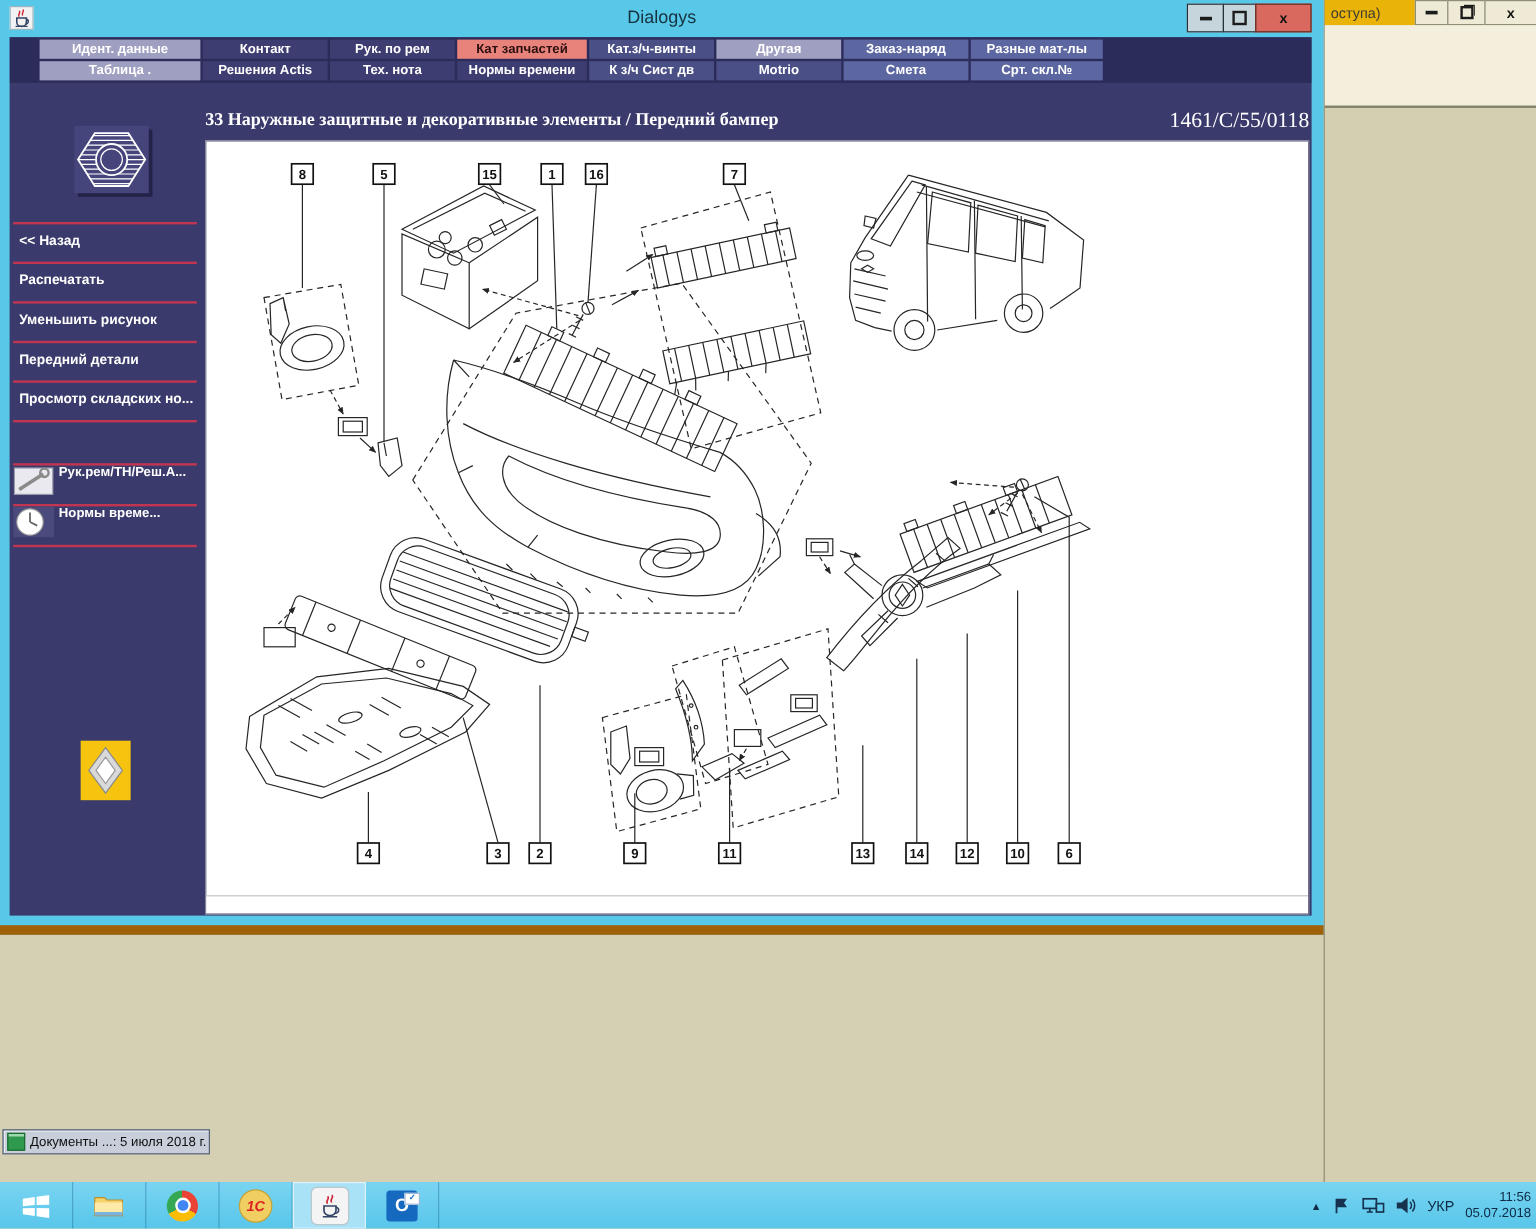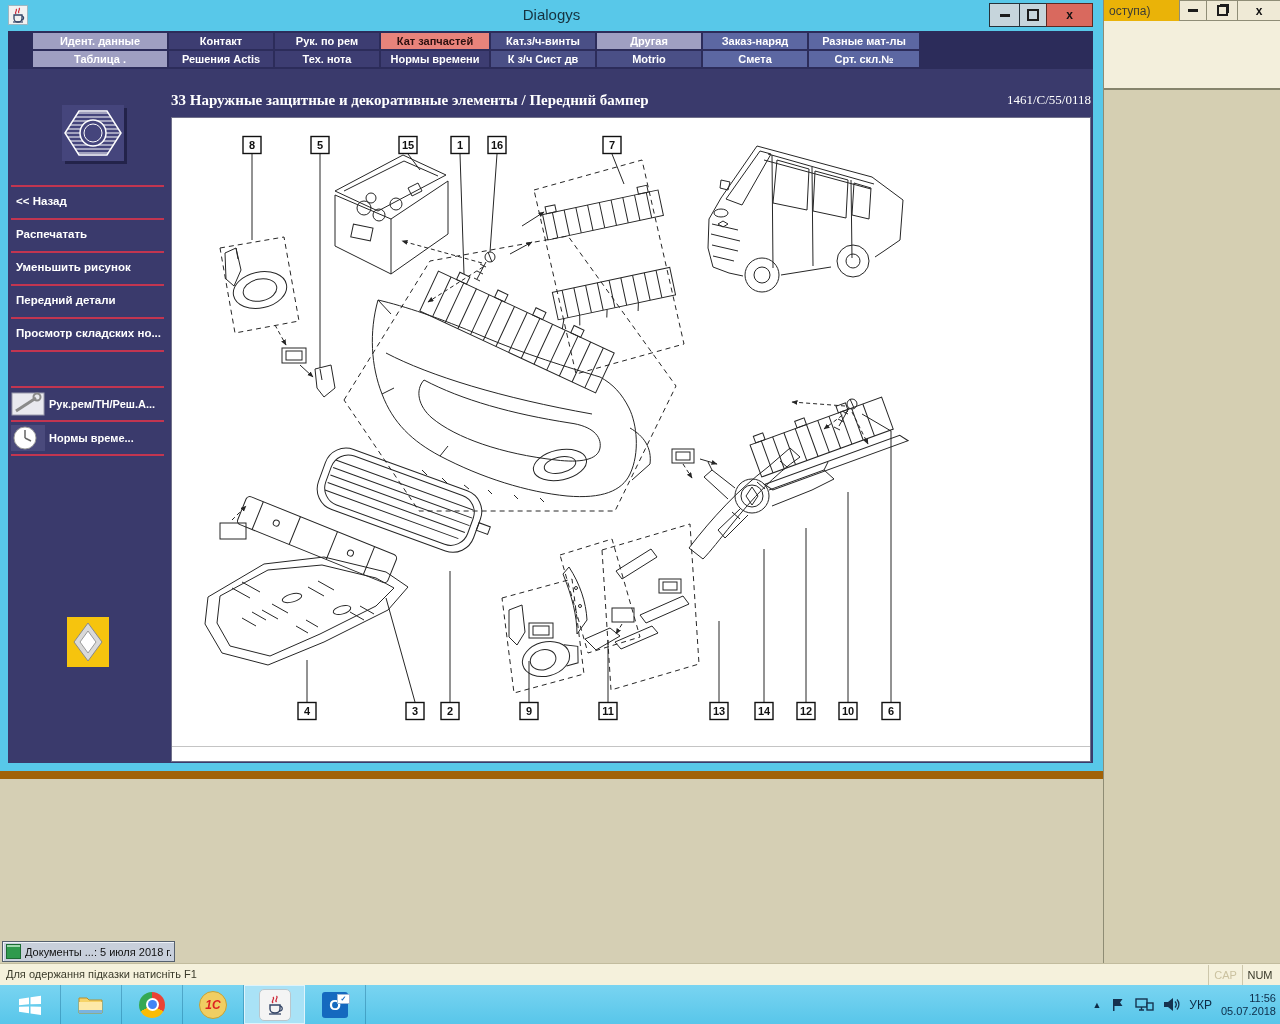--- a/index.html
+++ b/index.html
@@ -35,31 +35,31 @@
   .tab-row.r1{top:2px;}.tab-row.r2{top:20px;}
   .tab{height:16px;line-height:16px;text-align:center;font-size:11px;font-weight:700;color:#fff;cursor:default;}
   .tab.v-light{background:#9f9fc2;}
   .tab.v-dark{background:#3d3d72;}
   .tab.v-mid{background:#4a4f86;}
   .tab.v-slate{background:#5c67a2;}
   .tab.v-active{background:#e8837b;color:#2b0f0f;}
 
   .content-head{position:absolute;left:163px;top:57px;width:920px;height:24px;display:flex;justify-content:space-between;align-items:center;color:#fff;}
   .content-title{font-family:"Liberation Serif",serif;font-weight:700;font-size:15px;}
-  .content-ref{font-family:"Liberation Serif",serif;font-size:13px;text-align:right;}
+  .content-ref{font-family:"Liberation Serif",serif;font-size:18px;text-align:right;}
 
   .panel{position:absolute;left:163px;top:86px;width:920px;height:645px;background:#fff;border:1px solid #70708a;box-sizing:border-box;}
   .panel-foot{position:absolute;left:0;right:0;bottom:0;height:14px;border-top:1px solid #c4c4c4;background:#fff;}
 
   
   .hex-tile{position:absolute;left:54px;top:74px;width:62px;height:56px;background:#45457c;box-shadow:3px 3px 0 #23234a;}
   .side-menu{position:absolute;left:3px;top:154px;width:153px;border-top:2px solid #c23550;}
   .side-item{height:31px;line-height:29px;padding-left:5px;font-size:11.5px;font-weight:700;color:#fff;border-bottom:2px solid #c23550;cursor:default;}
   .side-tools{position:absolute;left:3px;top:355px;width:153px;border-top:2px solid #c23550;}
-  .tool-row{height:32px;display:flex;align-items:center;border-bottom:2px solid #c23550;}
+  .tool-row{height:32px;display:flex;align-items:flex-start;border-bottom:2px solid #c23550;}
   .tool-ico{width:34px;height:26px;margin-right:4px;flex:0 0 auto;}
   .tool-label{font-size:11px;font-weight:700;color:#fff;}
   .renault-tile{position:absolute;left:59px;top:586px;width:42px;height:50px;}
   .brand-block{position:absolute;left:0;top:642px;width:157px;text-align:center;}
   .qmark{font-size:34px;font-weight:700;color:#fff;vertical-align:middle;}
   .brand-name{font-size:19px;color:#8d93b8;letter-spacing:3px;vertical-align:middle;}
 
   
   .doc-row{position:absolute;left:0;top:941px;width:1103px;height:22px;}
   .doc-btn{position:absolute;left:2px;top:0;width:173px;height:21px;background:#c8cfdb;border:1px solid #55606e;box-shadow:inset 1px 1px 0 #eef2f8;display:flex;align-items:center;box-sizing:border-box;}
@@ -496,25 +496,20 @@
     </div>
   </div>
 
   <div class="doc-row">
     <div class="doc-btn">
       <span class="doc-ico"></span>
       <span class="doc-label">Документы ...: 5 июля 2018 г.</span>
     </div>
   </div>
 
-  <div class="status-bar">
-    <span class="status-hint">Для одержання підказки натисніть F1</span>
-    <span class="kb-cell kb-cap">CAP</span>
-    <span class="kb-cell kb-num">NUM</span>
-  </div>
 
   <div class="taskbar">
     <div class="tb-apps">
       <div class="tb-cell">
         <svg width="26" height="26" viewBox="0 0 26 26">
           <path fill="#fff" d="M2,7 L12,5.5 V12.2 L2,13.2 Z M13.5,5.3 L24,3.8 V12 L13.5,12.2 Z M2,14.8 L12,14.6 V21.3 L2,19.8 Z M13.5,14.6 L24,14.8 V23 L13.5,21.5 Z"></path>
         </svg>
       </div>
       <div class="tb-cell">
         <svg width="26" height="22" viewBox="0 0 26 22">

